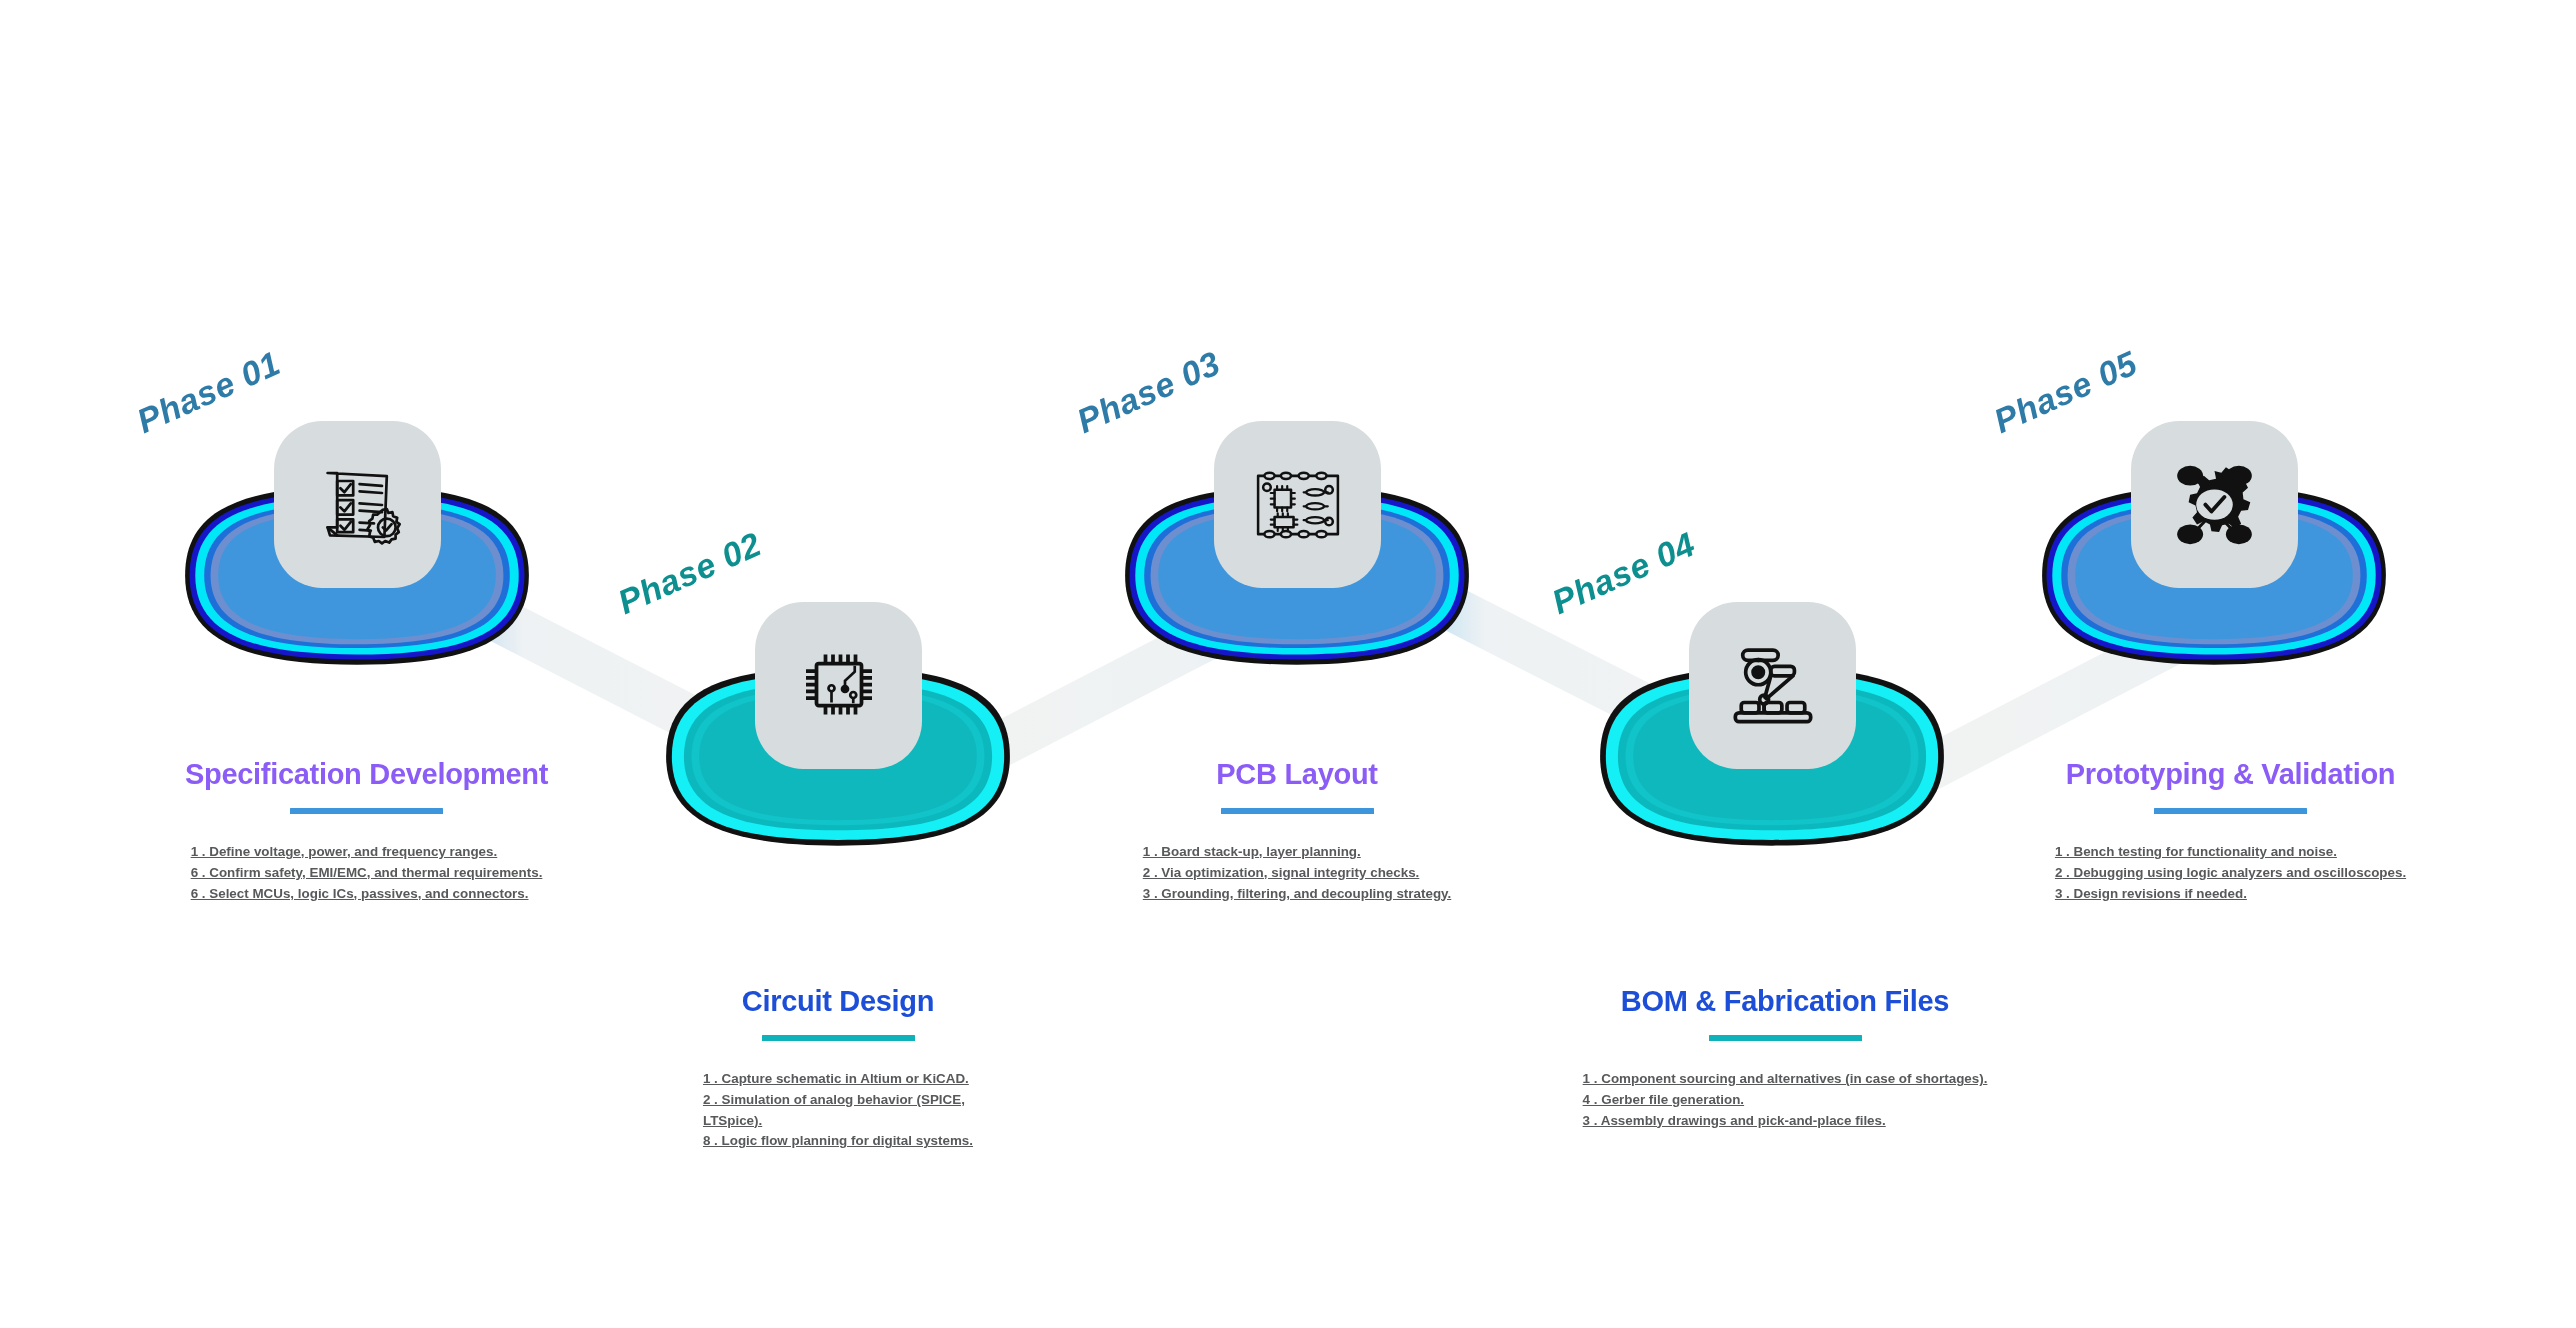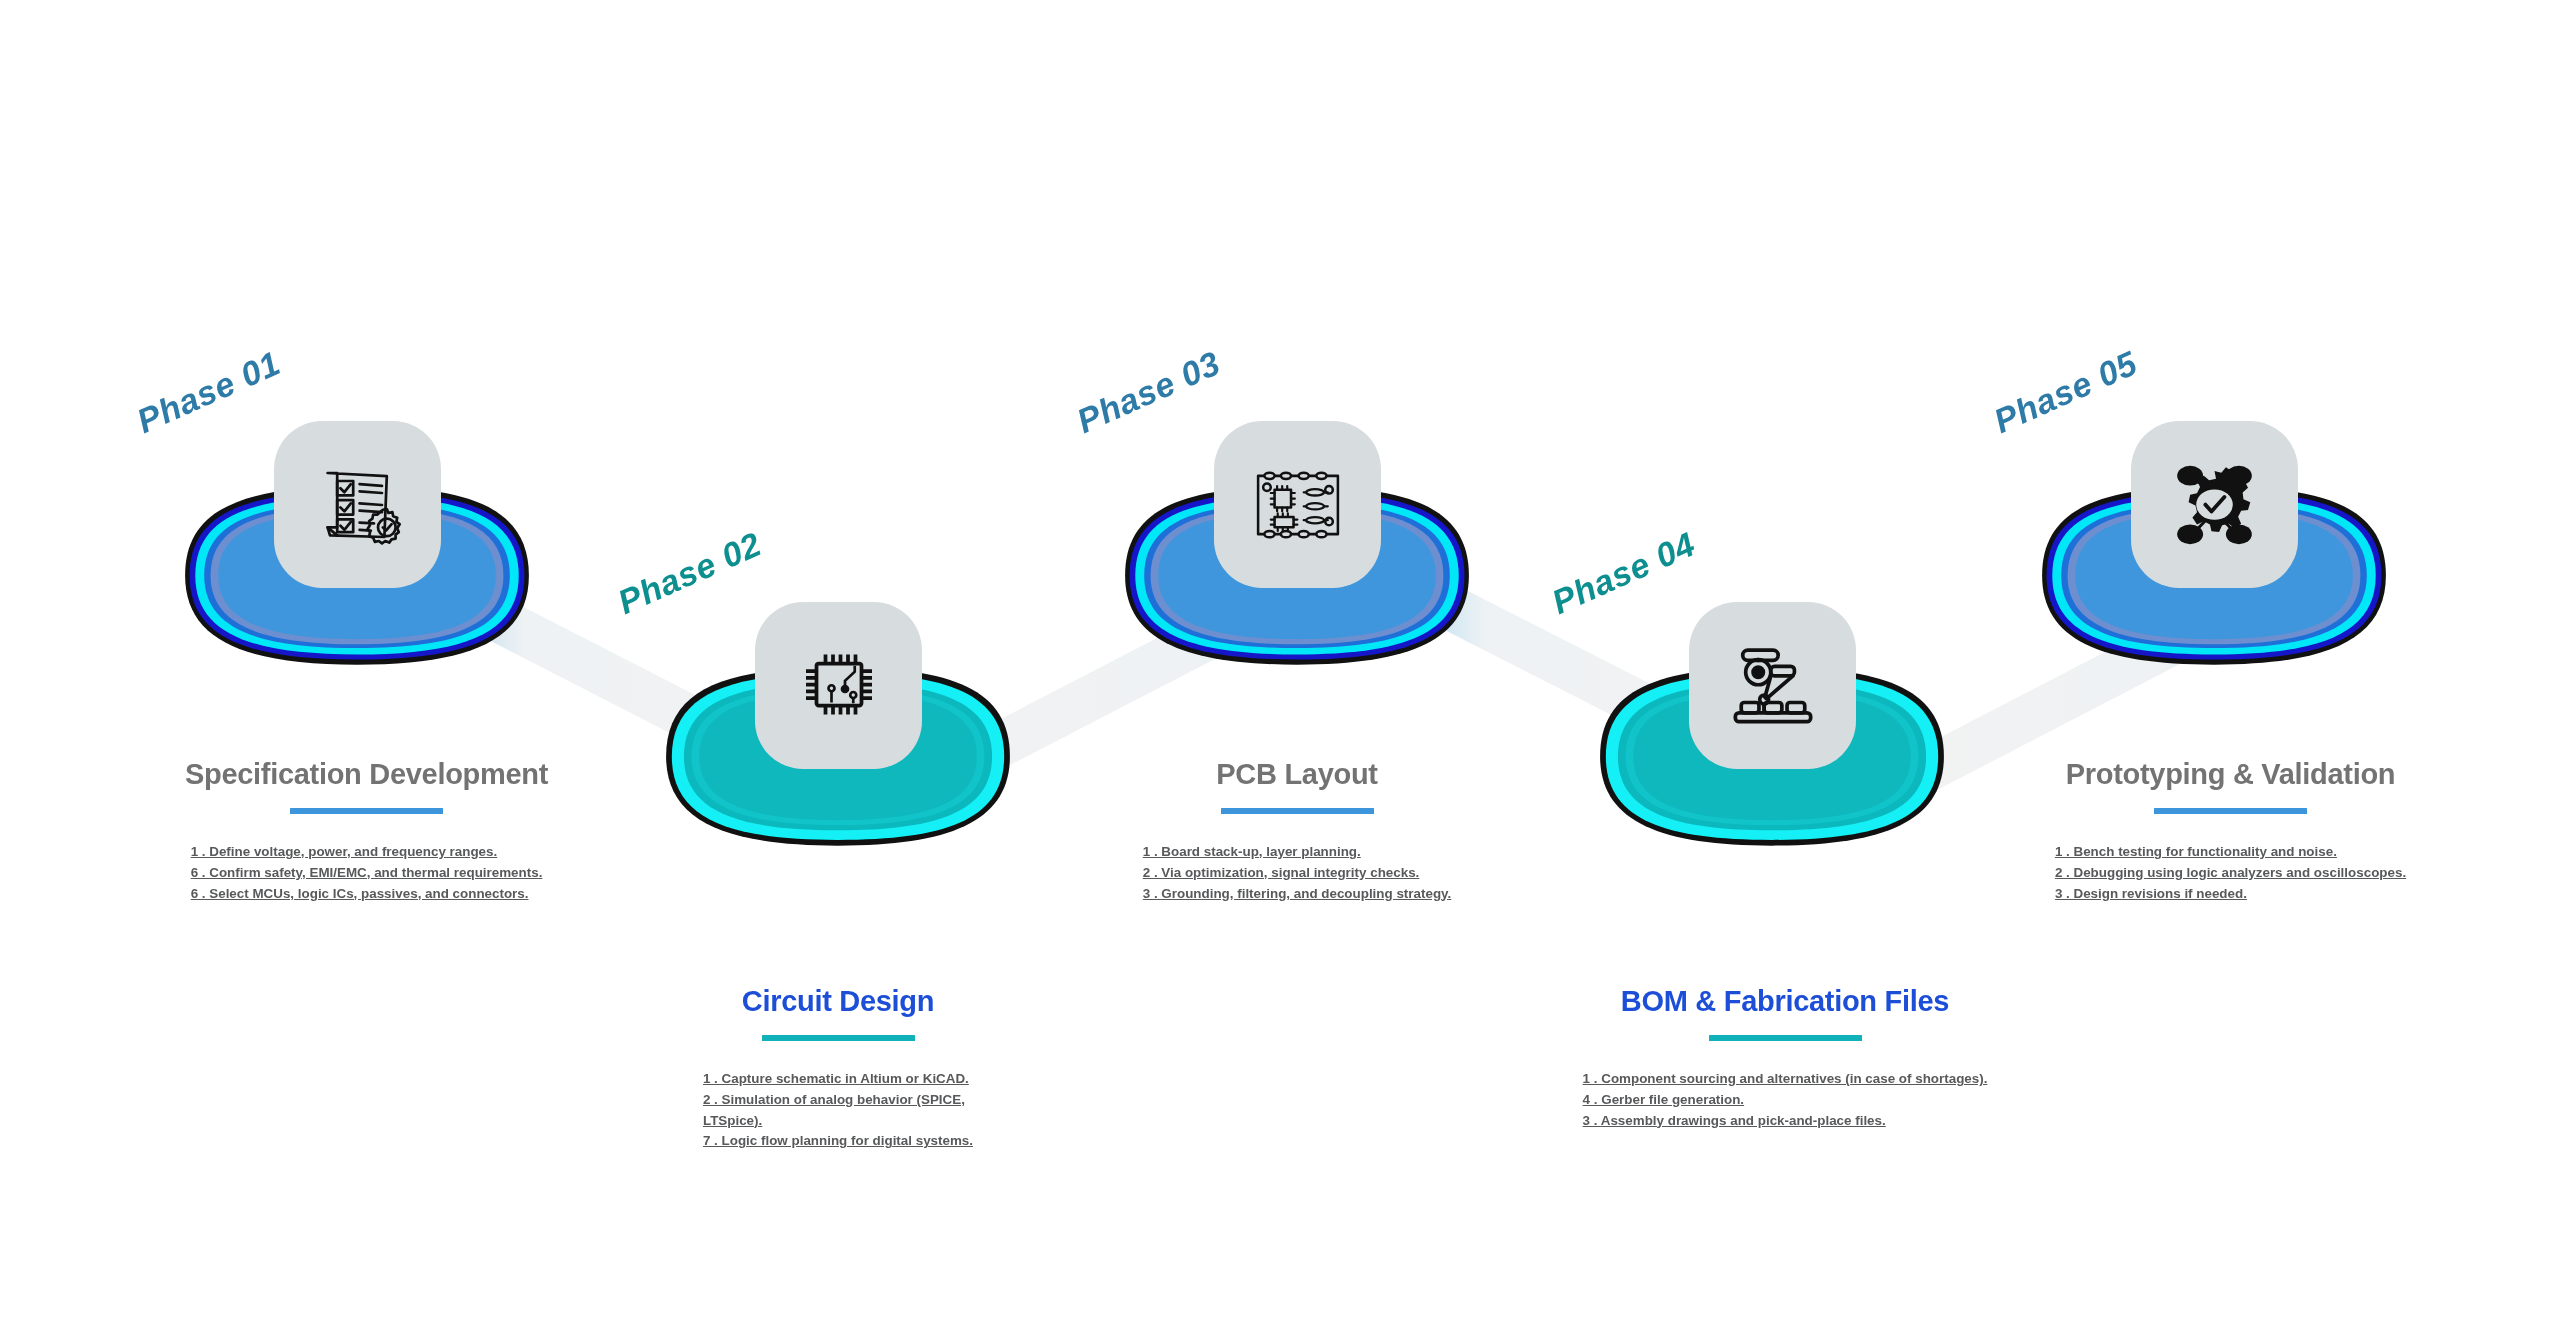--- a/index.html
+++ b/index.html
@@ -108,21 +108,21 @@
     list-style: none;
     color: #58595b;
     font-size: 13.4px;
     font-weight: bold;
     line-height: 1.55;
   }
   .bullets li { white-space: nowrap; }
   .bullets li.wrap { white-space: normal; max-width: 274px; }
 
   
-  .title.blue   { color: #737373; text-align: center; }
+  .title.blue   { color: #8b5cf6; text-align: center; }
   .title.teal   { color: #1d4ed8; }
   .divider.blue { background: #3d96db; }
   .divider.teal { background: #0fb2b8; }
   .phase-label.blue { color: #2e7ba8; }
   .phase-label.teal { color: #0d8f90; }
 
   
   .ta-center { text-align: center; }
   .ta-center .divider { margin-left: auto; margin-right: auto; }
   .ta-center .bullets { margin-left: auto; margin-right: auto; display: inline-block; text-align: left; text-decoration: underline; }
@@ -242,21 +242,21 @@
       </div>
     </div>
     <div class="phase-label teal" style="left:-19px; top:-19px;">Phase 02</div>
   </div>
   <div class="textblock ta-center" style="left:634px; top:985px; width:408px;">
     <h2 class="title teal">Circuit Design</h2>
     <div class="divider teal"></div>
     <ul class="bullets" style="">
       <li>1 . Capture schematic in Altium or KiCAD.</li>
       <li class="wrap" style="max-width:264px;">2 . Simulation of analog behavior (SPICE, LTSpice).</li>
-      <li>7 . Logic flow planning for digital systems.</li>
+      <li>8 . Logic flow planning for digital systems.</li>
     </ul>
   </div>
 
   <div class="phase" style="left:1106px; top:421px;">
     <div class="node">
       <div class="disc">
         <svg viewBox="0 0 580 300">
           <g>
             <path d="M 20,150 C 20,45 110,10 290,10 C 470,10 560,45 560,150 C 560,250 470,290 290,290 C 110,290 20,250 20,150 Z" fill="#111111"></path>
             <path d="M 27,150 C 27,52 114,18 290,18 C 466,18 553,52 553,150 C 553,246 466,282 290,282 C 114,282 27,246 27,150 Z" fill="#1616c9"></path>

